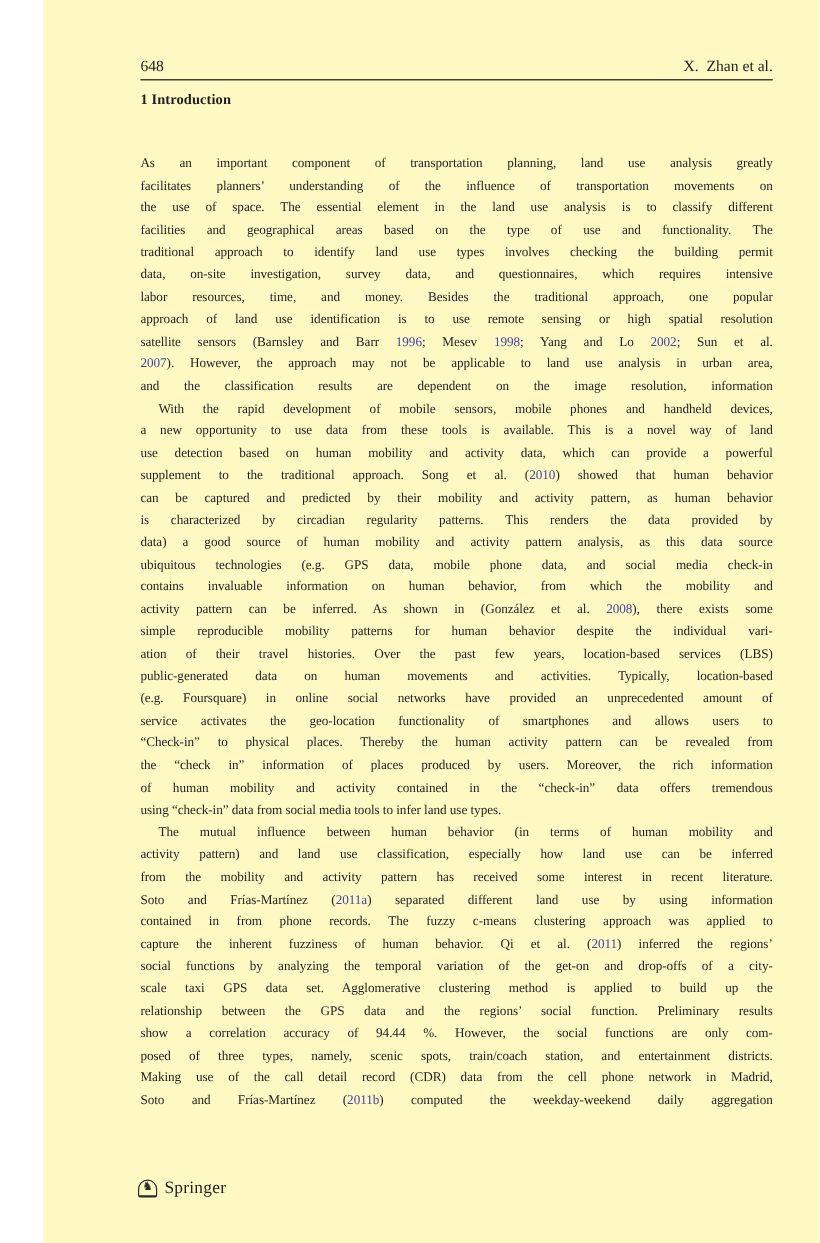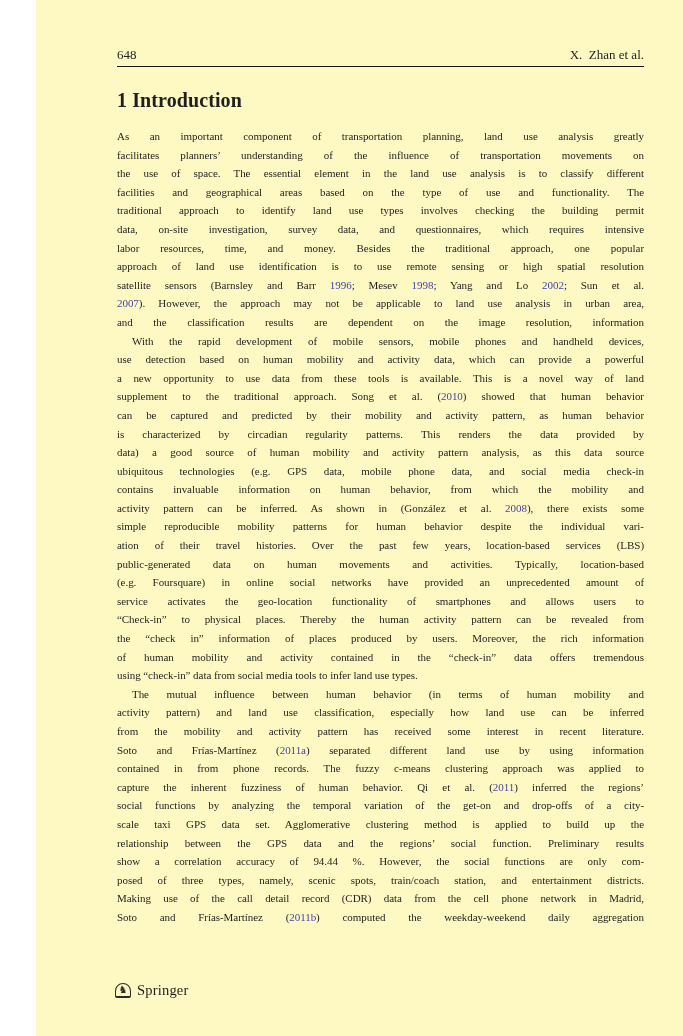--- a/index.html
+++ b/index.html
@@ -27,23 +27,23 @@
   .header-rule {
     position: absolute;
     left: 81px;
     top: 66px;
     width: 527px;
     border-top: 1.6px solid #161616;
   }
   .section-heading {
     position: absolute;
     left: 81px;
-    top: 89px;
+    top: 76px;
     margin: 0;
-    font-size: 20px;
+    font-size: 12px;
     font-weight: bold;
     letter-spacing: 0.1px;
   }
   .body-text {
     position: absolute;
     left: 81px;
     top: 127px;
     width: 527px;
     font-size: 11px;
     letter-spacing: -0.05px;
@@ -107,22 +107,22 @@
         <div class="line">traditional approach to identify land use types involves checking the building permit</div>
         <div class="line">data, on-site investigation, survey data, and questionnaires, which requires intensive</div>
         <div class="line">labor resources, time, and money. Besides the traditional approach, one popular</div>
         <div class="line">approach of land use identification is to use remote sensing or high spatial resolution</div>
         <div class="line">satellite sensors (Barnsley and Barr <span class="cite">1996</span>; Mesev <span class="cite">1998</span>; Yang and Lo <span class="cite">2002</span>; Sun et al.</div>
         <div class="line"><span class="cite">2007</span>). However, the approach may not be applicable to land use analysis in urban area,</div>
         <div class="line">and the classification results are dependent on the image resolution, information</div>
       </div>
       <div>
         <div class="line indent">With the rapid development of mobile sensors, mobile phones and handheld devices,</div>
+        <div class="line">a new opportunity to use data from these tools is available. This is a novel way of land</div>
         <div class="line">use detection based on human mobility and activity data, which can provide a powerful</div>
-        <div class="line">a new opportunity to use data from these tools is available. This is a novel way of land</div>
         <div class="line">supplement to the traditional approach. Song et al. (<span class="cite">2010</span>) showed that human behavior</div>
         <div class="line">can be captured and predicted by their mobility and activity pattern, as human behavior</div>
         <div class="line">is characterized by circadian regularity patterns. This renders the data provided by</div>
         <div class="line">data) a good source of human mobility and activity pattern analysis, as this data source</div>
         <div class="line">ubiquitous technologies (e.g. GPS data, mobile phone data, and social media check-in</div>
         <div class="line">contains invaluable information on human behavior, from which the mobility and</div>
         <div class="line">activity pattern can be inferred. As shown in (González et al. <span class="cite">2008</span>), there exists some</div>
         <div class="line">simple reproducible mobility patterns for human behavior despite the individual vari-</div>
         <div class="line">ation of their travel histories. Over the past few years, location-based services (LBS)</div>
         <div class="line">public-generated data on human movements and activities. Typically, location-based</div>

